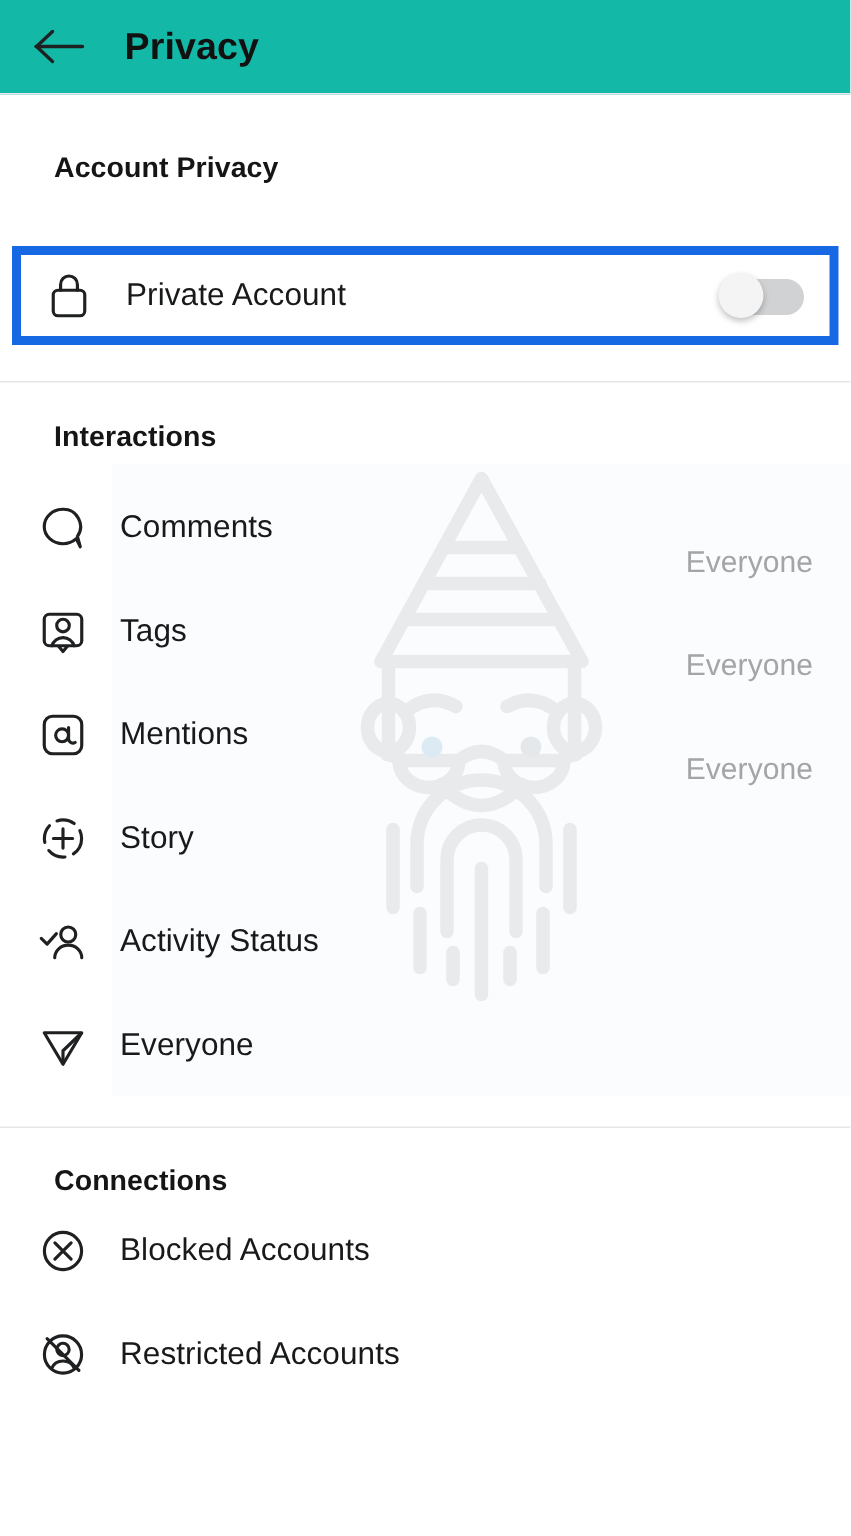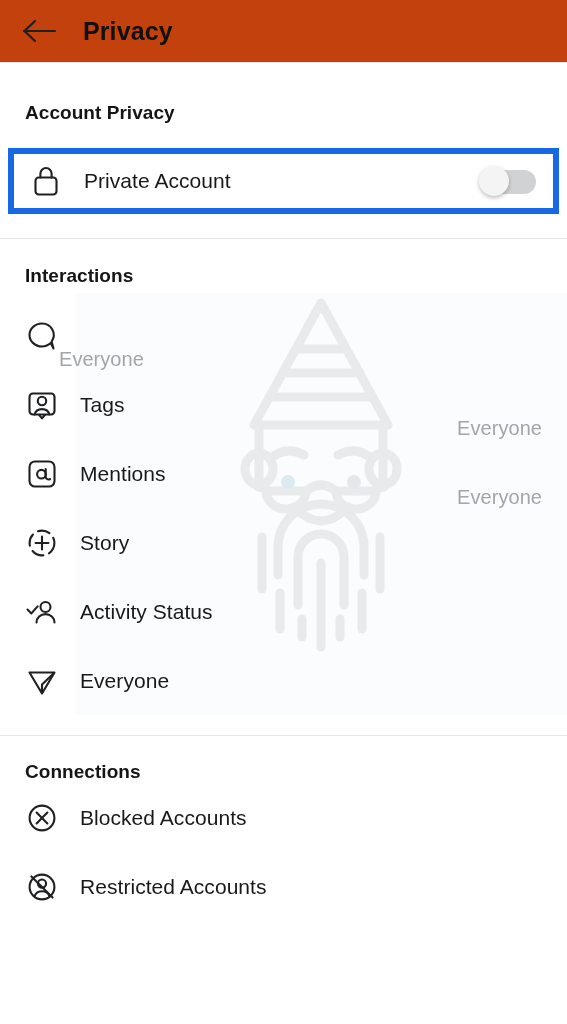--- a/index.html
+++ b/index.html
@@ -20,21 +20,21 @@
     width: 567px;
     height: 1024px;
     background: #ffffff;
     overflow: hidden;
   }
 
   
   .header {
     position: relative;
     height: 63px;
-    background: #c2410c;
+    background: #14b8a6;
     border-bottom: 1px solid #e8e8e8;
     display: flex;
     align-items: center;
     padding-left: 18px;
     box-sizing: border-box;
   }
   .back-btn {
     width: 44px;
     height: 44px;
     display: flex;
@@ -51,29 +51,29 @@
   }
 
   
   .content {
     position: relative;
   }
   .section-title {
     font-size: 19px;
     font-weight: 700;
     color: #151515;
-    padding-left: 25px;
+    padding-left: 36px;
     letter-spacing: 0.05px;
   }
 
   #account-privacy-title { padding-top: 39px; }
 
   
   .highlight-wrap {
-    margin-top: 24px;
+    margin-top: 40px;
     margin-left: 8px;
     margin-right: 8px;
     border: 6px solid #1668e3;
     background: #ffffff;
     box-sizing: border-box;
     height: 66px;
     display: flex;
     align-items: flex-start;
   }
   .row-inner {
@@ -270,20 +270,21 @@
       </div>
 
       <div class="section-title" id="interactions-title">Interactions</div>
 
       <div class="list-row">
         <span class="row-icon">
           <svg width="32" height="32" viewBox="0 0 32 32">
             <path d="M16 3.5 a12.5 11.5 0 1 0 0 23 a12.5 11.5 0 0 0 8.8 -3.4 L27.5 28.5 L25.6 21.6 A11.5 11.5 0 0 0 16 3.5 Z" fill="none" stroke="#1f2022" stroke-width="2.1" stroke-linejoin="round"></path>
           </svg>
         </span>
+        <span class="row-label">Comments</span>
         <span class="row-value">Everyone</span>
       </div>
 
       <div class="list-row">
         <span class="row-icon">
           <svg width="32" height="32" viewBox="0 0 32 32">
             <rect x="3.5" y="4.5" width="25" height="21" rx="3.4" fill="none" stroke="#1f2022" stroke-width="2.1"></rect>
             <circle cx="16" cy="12" r="4.2" fill="none" stroke="#1f2022" stroke-width="2.1"></circle>
             <path d="M8.6 25.5 a7.6 7 0 0 1 14.8 0" fill="none" stroke="#1f2022" stroke-width="2.1" stroke-linecap="round"></path>
             <path d="M12.8 25.5 L16 29.4 L19.2 25.5" fill="none" stroke="#1f2022" stroke-width="2.1" stroke-linejoin="round"></path>

